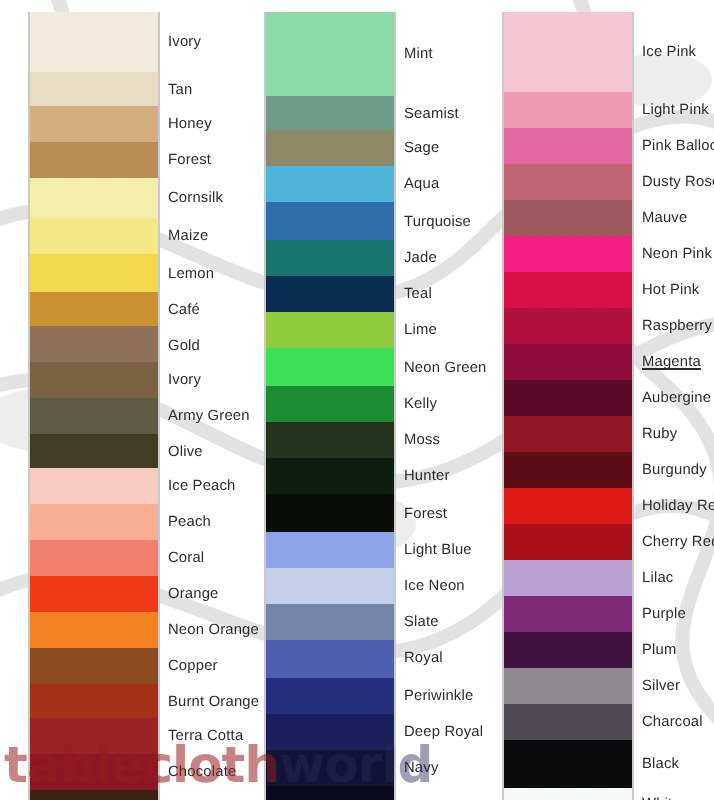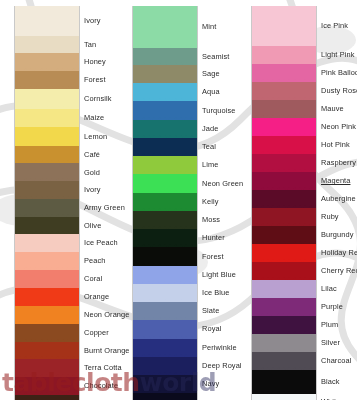--- a/index.html
+++ b/index.html
@@ -440,21 +440,21 @@
         <div class="label" style="height: 19px;">Turquoise</div>
         <div class="label" style="height: 18px;">Jade</div>
         <div class="label" style="height: 18px;">Teal</div>
         <div class="label" style="height: 18px;">Lime</div>
         <div class="label" style="height: 19px;">Neon Green</div>
         <div class="label" style="height: 18px;">Kelly</div>
         <div class="label" style="height: 18px;">Moss</div>
         <div class="label" style="height: 18px;">Hunter</div>
         <div class="label" style="height: 19px;">Forest</div>
         <div class="label" style="height: 18px;">Light Blue</div>
-        <div class="label" style="height: 18px;">Ice Blue</div>
+        <div class="label" style="height: 18px;">Ice Neon</div>
         <div class="label" style="height: 18px;">Slate</div>
         <div class="label" style="height: 18px;">Royal</div>
         <div class="label" style="height: 19px;">Periwinkle</div>
         <div class="label" style="height: 18px;">Deep Royal</div>
         <div class="label" style="height: 18px;">Navy</div>
         <div class="label" style="height: 22px;">Midnight</div>
       </div>
   </div>
 
   <div class="column col-2">

